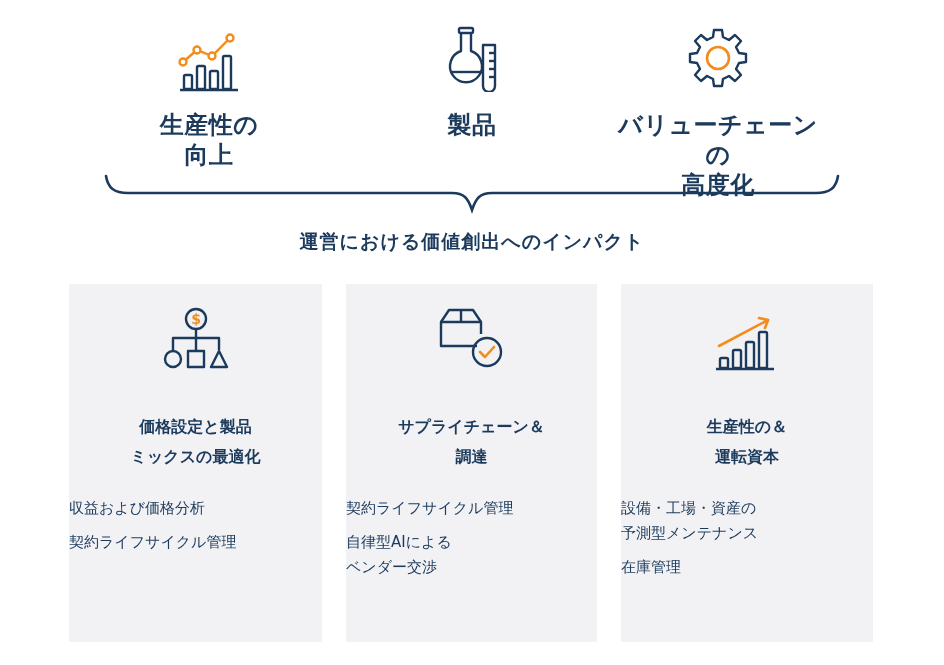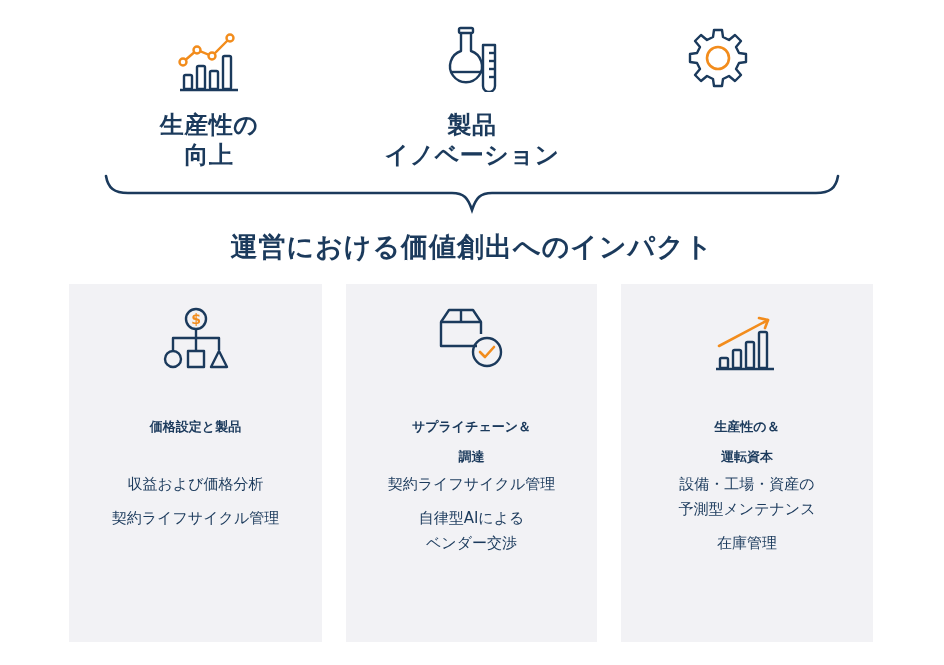--- a/index.html
+++ b/index.html
@@ -5,26 +5,26 @@
   html, body { margin:0; padding:0; }
   body {
     width:944px; height:665px; background:#ffffff; position:relative; overflow:hidden;
     font-family: "DejaVu Sans", "Liberation Sans", sans-serif; color:#1b3a5c;
   }
   .top-item { position:absolute; width:220px; text-align:center; }
   .top-icon { position:absolute; left:50%; transform:translateX(-50%); top:0; }
   .top-label { position:absolute; top:84px; left:0; width:100%; font-size:24px; font-weight:bold; line-height:30px; color:#1b3a5c; letter-spacing:0.5px; }
   .top-label span { display:block; }
   #brace { position:absolute; left:104px; top:174px; }
-  .headline { position:absolute; left:0; width:944px; top:229px; text-align:center; font-size:27px; font-weight:bold; color:#1b3a5c; letter-spacing:1px; }
+  .headline { position:absolute; left:0; width:944px; top:229px; text-align:center; font-size:19px; font-weight:bold; color:#1b3a5c; letter-spacing:1px; }
   .card { position:absolute; top:284px; height:358px; background:#f2f2f5; }
   .card-icon { position:absolute; left:50%; transform:translateX(-50%); top:22px; }
-  .card-title { position:absolute; top:128px; left:0; width:100%; text-align:center; font-size:13px; font-weight:bold; line-height:30px; color:#1b3a5c; }
+  .card-title { position:absolute; top:128px; left:0; width:100%; text-align:center; font-size:16px; font-weight:bold; line-height:30px; color:#1b3a5c; }
   .card-title span, .card-item span { display:block; }
-  .card-items { position:absolute; top:188px; left:0; width:100%; text-align:center; }
+  .card-items { position:absolute; top:212px; left:0; width:100%; text-align:left; }
   .card-item { font-size:15px; line-height:25px; color:#1b3a5c; margin-bottom:9px; }
 </style>
 </head>
 <body>
 
 <div class="top-item" style="left:99px; top:26px; height:150px;">
   <svg class="top-icon" width="70" height="66" viewBox="0 0 70 66">
     <g fill="none" stroke="#1b3a5c" stroke-width="2.4">
       <rect x="10" y="49" width="8" height="14" rx="1.5"></rect>
       <rect x="23" y="40" width="8" height="23" rx="1.5"></rect>
@@ -54,31 +54,34 @@
       <line x1="14" y1="46" x2="45" y2="46"></line>
       <path d="M46,19 H58 V60 A6,6 0 0 1 46,60 Z"></path>
       <line x1="52" y1="27" x2="58" y2="27"></line>
       <line x1="52" y1="35" x2="58" y2="35"></line>
       <line x1="52" y1="43" x2="58" y2="43"></line>
       <line x1="52" y1="51" x2="58" y2="51"></line>
     </g>
   </svg>
   <div class="top-label">
     <span>製品</span>
-    <span>イノベーション</span>
   </div>
 </div>
 
 <div class="top-item" style="left:608px; top:26px; height:150px;">
   <svg class="top-icon" width="70" height="66" viewBox="0 0 70 66">
     <g fill="none" stroke="#1b3a5c" stroke-width="2.4" stroke-linejoin="round">
       <path d="M31,4 H39 L40,11 L46,14 L52,9 L58,15 L53,21 L56,27 L63,28 V36 L56,37 L53,43 L58,49 L52,55 L46,50 L40,53 L39,60 H31 L30,53 L24,50 L18,55 L12,49 L17,43 L14,37 L7,36 V28 L14,27 L17,21 L12,15 L18,9 L24,14 L30,11 Z"></path>
     </g>
     <circle cx="35" cy="32" r="11" fill="none" stroke="#f28c1c" stroke-width="2.6"></circle>
   </svg>
+  <div class="top-label">
+    <span>バリューチェーンの</span>
+    <span>高度化</span>
+  </div>
 </div>
 
 <svg id="brace" width="736" height="42" viewBox="0 0 736 42">
   <path d="M2,2 C4,14 10,19 24,19 H348 C360,19 364,24 368,36 C372,24 376,19 388,19 H712 C726,19 732,14 734,2" fill="none" stroke="#1b3a5c" stroke-width="2.6" stroke-linecap="round"></path>
 </svg>
 
 <div class="headline">運営における価値創出へのインパクト</div>
 
 <div class="card" style="left:69px; width:253px;">
   <svg class="card-icon" width="66" height="66" viewBox="0 0 66 66">
@@ -88,20 +91,21 @@
       <polyline points="10,44 10,32 56,32 56,44"></polyline>
       <line x1="33" y1="32" x2="33" y2="44"></line>
       <circle cx="10" cy="53" r="8"></circle>
       <rect x="25" y="45" width="16" height="16"></rect>
       <polygon points="56,45 64,61 48,61"></polygon>
     </g>
     <text x="33" y="18" text-anchor="middle" font-size="14" font-weight="bold" fill="#f28c1c" font-family="DejaVu Sans, sans-serif">$</text>
   </svg>
   <div class="card-title">
     <span>価格設定と製品</span>
+    <span>ミックスの最適化</span>
   </div>
   <div class="card-items">
     <div class="card-item">
         <span>収益および価格分析</span>
       </div>
     <div class="card-item">
         <span>契約ライフサイクル管理</span>
       </div>
   </div>
 </div>

